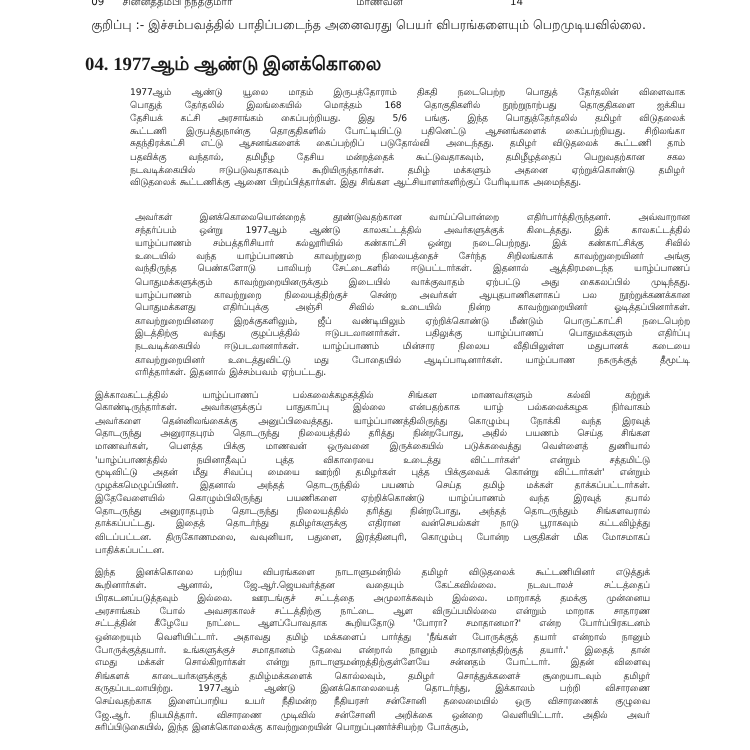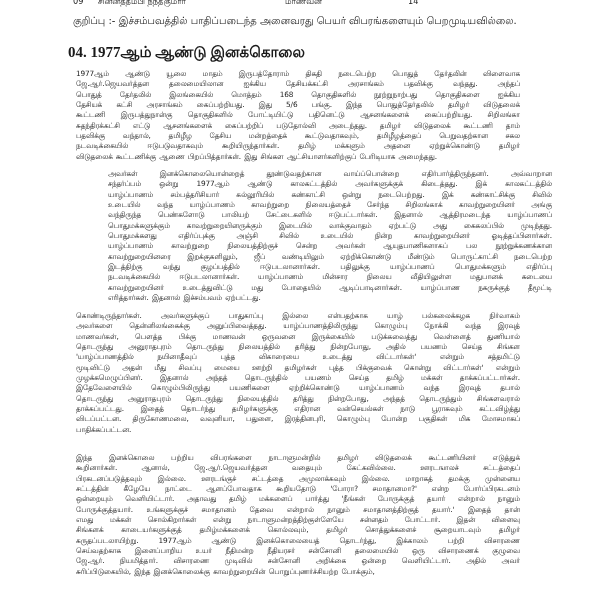--- a/index.html
+++ b/index.html
@@ -29,21 +29,21 @@
   }
   .para {
     position: absolute; left: 76px; width: 444px;
     font-size: 7.35px; line-height: 10.35px;
     text-align: justify; text-align-last: left;
     letter-spacing: -0.15px;
     word-spacing: 1px;
   }
   .para .line { display: block; text-align: justify; text-align-last: justify; white-space: nowrap; overflow: hidden; }
   .para .line.last { text-align-last: left; }
-  .p1 { top: 69px; }
+  .p1 { top: 69px; margin-left: 28px; }
   .p2 { top: 169px; margin-left: 32px; }
   .p3 { top: 311px; }
   .p4 { top: 453px; }
 </style>
 </head>
 <body>
 
 <div class="page">
 
   <div class="table-row">
@@ -52,62 +52,63 @@
     <span class="col-role">மாணவன்</span>
     <span class="col-age">14</span>
   </div>
 
   <div class="note">குறிப்பு :- இச்சம்பவத்தில் பாதிப்படைந்த அனைவரது பெயர் விபரங்களையும் பெறமுடியவில்லை.</div>
 
   <div class="heading">04. 1977ஆம் ஆண்டு இனக்கொலை</div>
 
   <div class="para p1">
       <span class="line">1977ஆம் ஆண்டு யூலை மாதம் இருபத்தோராம் திகதி நடைபெற்ற பொதுத் தேர்தலின் விளைவாக</span>
-      <span class="line">ஜே.ஆர்.ஜெயவர்த்தன தலைமையிலான ஐக்கிய தேசியக்கட்சி அரசாங்கம் பதவிக்கு வந்தது. அந்தப்</span>
       <span class="line">பொதுத் தேர்தலில் இலங்கையில் மொத்தம் 168 தொகுதிகளில் நூற்றுநாற்பது தொகுதிகளை ஐக்கிய</span>
       <span class="line">தேசியக் கட்சி அரசாங்கம் கைப்பற்றியது. இது 5/6 பங்கு. இந்த பொதுத்தேர்தலில் தமிழர் விடுதலைக்</span>
       <span class="line">கூட்டணி இருபத்துநான்கு தொகுதிகளில் போட்டியிட்டு பதினெட்டு ஆசனங்களைக் கைப்பற்றியது. சிறிலங்கா</span>
       <span class="line">சுதந்திரக்கட்சி எட்டு ஆசனங்களைக் கைப்பற்றிப் படுதோல்வி அடைந்தது. தமிழர் விடுதலைக் கூட்டணி தாம்</span>
       <span class="line">பதவிக்கு வந்தால், தமிழீழ தேசிய மன்றத்தைக் கூட்டுவதாகவும், தமிழீழத்தைப் பெறுவதற்கான சகல</span>
       <span class="line">நடவடிக்கையில் ஈடுபடுவதாகவும் கூறியிருந்தார்கள். தமிழ் மக்களும் அதனை ஏற்றுக்கொண்டு தமிழர்</span>
       <span class="line last">விடுதலைக் கூட்டணிக்கு ஆணை பிறப்பித்தார்கள். இது சிங்கள ஆட்சியாளர்களிற்குப் பேரிடியாக அமைந்தது.</span>
     </div>
   <div class="para p2">
       <span class="line">அவர்கள் இனக்கொலையொன்றைத் தூண்டுவதற்கான வாய்ப்பொன்றை எதிர்பார்த்திருந்தனர். அவ்வாறான</span>
       <span class="line">சந்தர்ப்பம் ஒன்று 1977ஆம் ஆண்டு காலகட்டத்தில் அவர்களுக்குக் கிடைத்தது. இக் காலகட்டத்தில்</span>
       <span class="line">யாழ்ப்பாணம் சம்பத்தரிசியார் கல்லூரியில் கண்காட்சி ஒன்று நடைபெற்றது. இக் கண்காட்சிக்கு சிவில்</span>
       <span class="line">உடையில் வந்த யாழ்ப்பாணம் காவற்றுறை நிலையத்தைச் சேர்ந்த சிறிலங்காக் காவற்றுறையினர் அங்கு</span>
       <span class="line">வந்திருந்த பெண்களோடு பாலியற் சேட்டைகளில் ஈடுபட்டார்கள். இதனால் ஆத்திரமடைந்த யாழ்ப்பாணப்</span>
       <span class="line">பொதுமக்களுக்கும் காவற்றுறையினருக்கும் இடையில் வாக்குவாதம் ஏற்பட்டு அது கைகலப்பில் முடிந்தது.</span>
+      <span class="line">யாழ்ப்பாணம் காவற்றுறை நிலையத்திற்குச் சென்ற அவர்கள் ஆயுதபாணிகளாகப் பல நூற்றுக்கணக்கான</span>
       <span class="line">பொதுமக்களது எதிர்ப்புக்கு அஞ்சி சிவில் உடையில் நின்ற காவற்றுறையினர் ஓடித்தப்பினார்கள்.</span>
-      <span class="line">யாழ்ப்பாணம் காவற்றுறை நிலையத்திற்குச் சென்ற அவர்கள் ஆயுதபாணிகளாகப் பல நூற்றுக்கணக்கான</span>
       <span class="line">காவற்றுறையினரை இறக்குகளிலும், ஜீப் வண்டியிலும் ஏற்றிக்கொண்டு மீண்டும் பொருட்காட்சி நடைபெற்ற</span>
       <span class="line">இடத்திற்கு வந்து குழப்பத்தில் ஈடுபடலானார்கள். பதிலுக்கு யாழ்ப்பாணப் பொதுமக்களும் எதிர்ப்பு</span>
       <span class="line">நடவடிக்கையில் ஈடுபடலானார்கள். யாழ்ப்பாணம் மின்சார நிலைய வீதியிலுள்ள மதுபானக் கடையை</span>
       <span class="line">காவற்றுறையினர் உடைத்துவிட்டு மது போதையில் ஆடிப்பாடினார்கள். யாழ்ப்பாண நகருக்குத் தீமூட்டி</span>
       <span class="line last">எரித்தார்கள். இதனால் இச்சம்பவம் ஏற்பட்டது.</span>
     </div>
   <div class="para p3">
+      <span class="line">இக்காலகட்டத்தில் யாழ்ப்பாணப் பல்கலைக்கழகத்தில் சிங்கள மாணவர்களும் கல்வி கற்றுக்</span>
       <span class="line">கொண்டிருந்தார்கள். அவர்களுக்குப் பாதுகாப்பு இல்லை என்பதற்காக யாழ் பல்கலைக்கழக நிர்வாகம்</span>
       <span class="line">அவர்களை தென்னிலங்கைக்கு அனுப்பிவைத்தது. யாழ்ப்பாணத்திலிருந்து கொழும்பு நோக்கி வந்த இரவுத்</span>
+      <span class="line">தொடருந்து அனுராதபுரம் தொடருந்து நிலையத்தில் தரித்து நின்றபோது, அதில் பயணம் செய்த சிங்கள</span>
       <span class="line">மாணவர்கள், பௌத்த பிக்கு மாணவன் ஒருவனை இருக்கையில் படுக்கவைத்து வெள்ளைத் துணியால்</span>
-      <span class="line">தொடருந்து அனுராதபுரம் தொடருந்து நிலையத்தில் தரித்து நின்றபோது, அதில் பயணம் செய்த சிங்கள</span>
       <span class="line">'யாழ்ப்பாணத்தில் நயினாதீவுப் புத்த விகாரையை உடைத்து விட்டார்கள்' என்றும் சத்தமிட்டு</span>
       <span class="line">மூடிவிட்டு அதன் மீது சிவப்பு மையை ஊற்றி தமிழர்கள் புத்த பிக்குவைக் கொன்று விட்டார்கள்' என்றும்</span>
       <span class="line">முழக்கமெழுப்பினர். இதனால் அந்தத் தொடருந்தில் பயணம் செய்த தமிழ் மக்கள் தாக்கப்பட்டார்கள்.</span>
       <span class="line">இதேவேளையில் கொழும்பிலிருந்து பயணிகளை ஏற்றிக்கொண்டு யாழ்ப்பாணம் வந்த இரவுத் தபால்</span>
       <span class="line">தொடருந்து அனுராதபுரம் தொடருந்து நிலையத்தில் தரித்து நின்றபோது, அந்தத் தொடருந்தும் சிங்களவரால்</span>
       <span class="line">தாக்கப்பட்டது. இதைத் தொடர்ந்து தமிழர்களுக்கு எதிரான வன்செயல்கள் நாடு பூராகவும் கட்டவிழ்த்து</span>
       <span class="line">விடப்பட்டன. திருகோணமலை, வவுனியா, பதுளை, இரத்தினபுரி, கொழும்பு போன்ற பகுதிகள் மிக மோசமாகப்</span>
       <span class="line last">பாதிக்கப்பட்டன.</span>
     </div>
   <div class="para p4">
       <span class="line">இந்த இனக்கொலை பற்றிய விபரங்களை நாடாளுமன்றில் தமிழர் விடுதலைக் கூட்டணியினர் எடுத்துக்</span>
-      <span class="line">கூறினார்கள். ஆனால், ஜே.ஆர்.ஜெயவர்த்தன வதையும் கேட்கவில்லை. ஊரடஙாலச் சட்டத்தைப்</span>
+      <span class="line">கூறினார்கள். ஆனால், ஜே.ஆர்.ஜெயவர்த்தன வதையும் கேட்கவில்லை. நடவடாலச் சட்டத்தைப்</span>
       <span class="line">பிரகடனப்படுத்தவும் இல்லை. ஊரடங்குச் சட்டத்தை அமுலாக்கவும் இல்லை. மாறாகத் தமக்கு முன்னைய</span>
+      <span class="line">அரசாங்கம் போல் அவசரகாலச் சட்டத்திற்கு நாட்டை ஆள விருப்பமில்லை என்றும் மாறாக சாதாரண</span>
       <span class="line">சட்டத்தின் கீழேயே நாட்டை ஆளப்போவதாக கூறியதோடு 'போரா? சமாதானமா?' என்ற போர்ப்பிரகடனம்</span>
       <span class="line">ஒன்றையும் வெளியிட்டார். அதாவது தமிழ் மக்களைப் பார்த்து 'நீங்கள் போருக்குத் தயார் என்றால் நானும்</span>
       <span class="line">போருக்குத்தயார். உங்களுக்குச் சமாதானம் தேவை என்றால் நானும் சமாதானத்திற்குத் தயார்.' இதைத் தான்</span>
       <span class="line">எமது மக்கள் சொல்கிறார்கள் என்று நாடாளுமன்றத்திற்குள்ளேயே சன்னதம் போட்டார். இதன் விளைவு</span>
       <span class="line">சிங்களக் காடையர்களுக்குத் தமிழ்மக்களைக் கொல்லவும், தமிழர் சொத்துக்களைச் சூறையாடவும் தமிழர்</span>
       <span class="line">கருதப்படலாயிற்று. 1977ஆம் ஆண்டு இனக்கொலையைத் தொடர்ந்து, இக்காலம் பற்றி விசாரணை</span>
       <span class="line">செய்வதற்காக இளைப்பாறிய உயர் நீதிமன்ற நீதியரசர் சன்சோனி தலைமையில் ஒரு விசாரணைக் குழுவை</span>
       <span class="line">ஜே.ஆர். நியமித்தார். விசாரணை முடிவில் சன்சோனி அறிக்கை ஒன்றை வெளியிட்டார். அதில் அவர்</span>
       <span class="line last">சுரிப்பிடுகையில், இந்த இனக்கொலைக்கு காவற்றுறையின் பொறுப்புணர்ச்சியற்ற போக்கும்,</span>
     </div>

